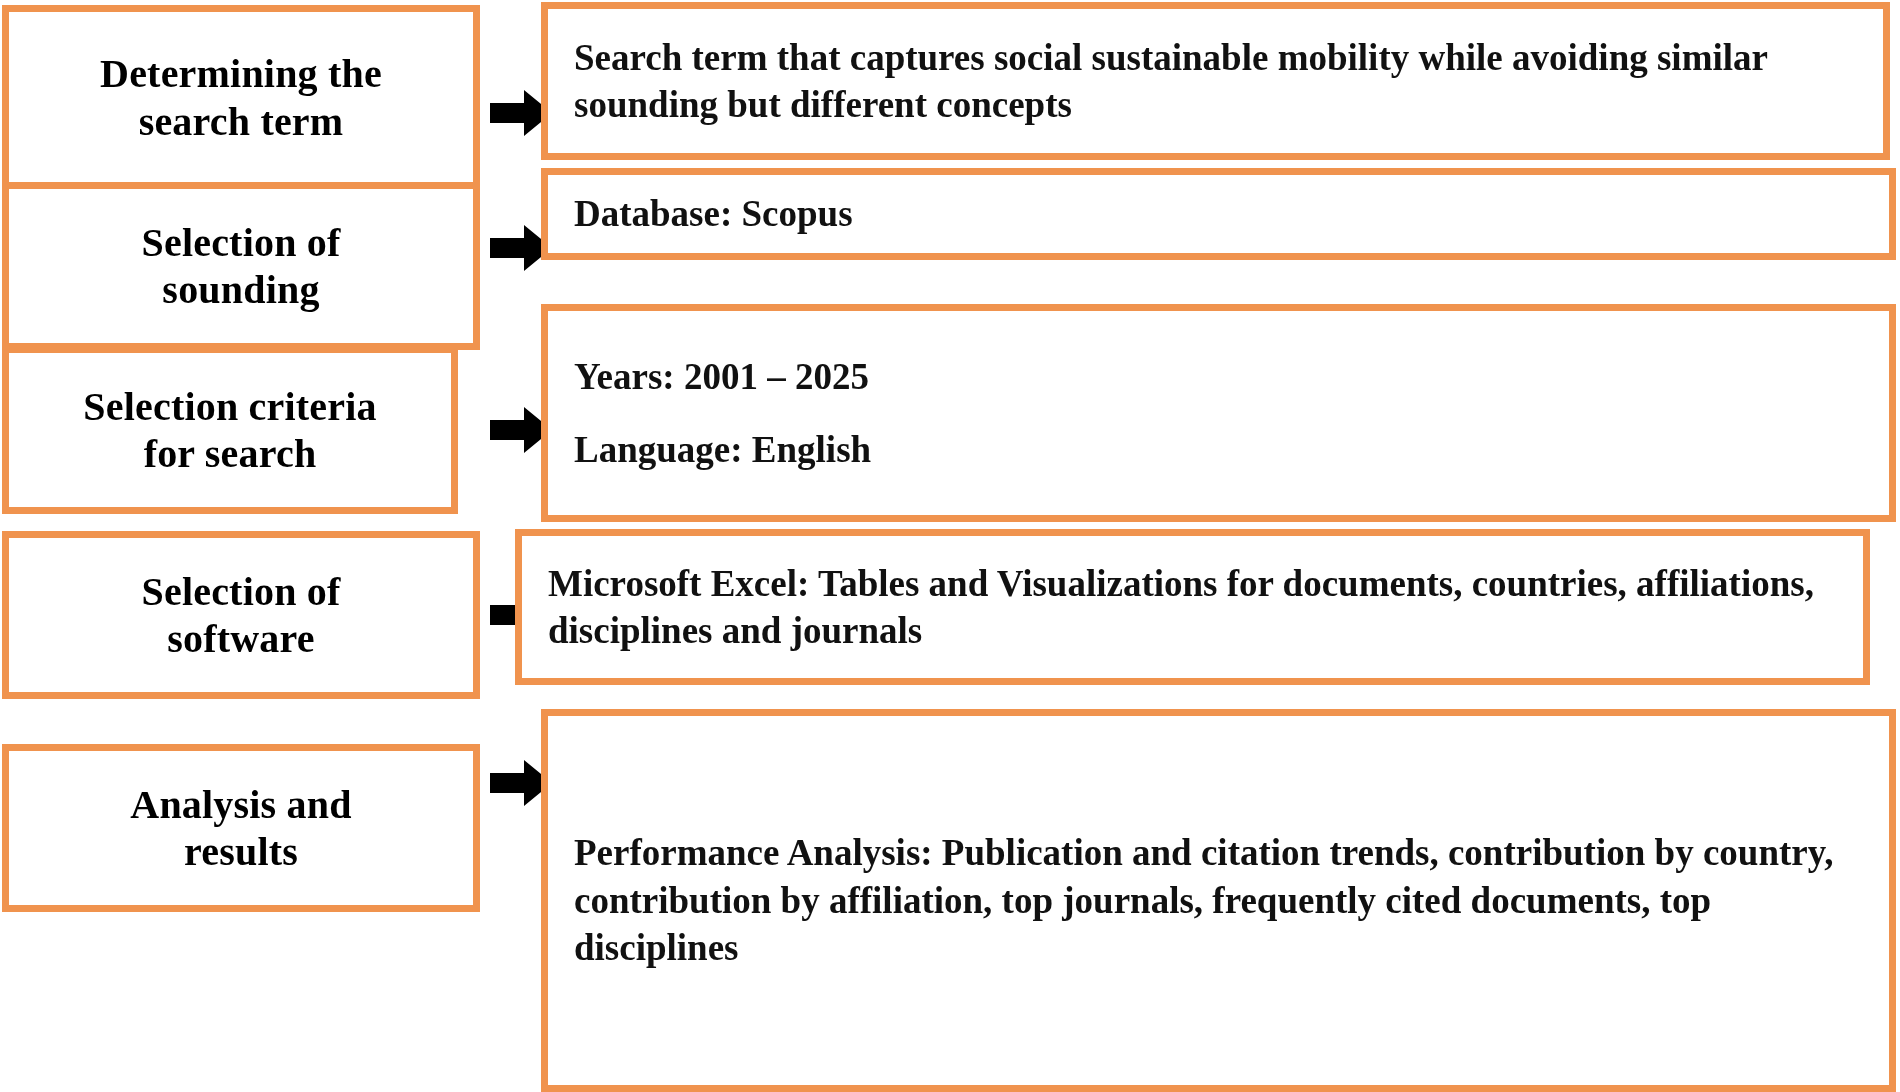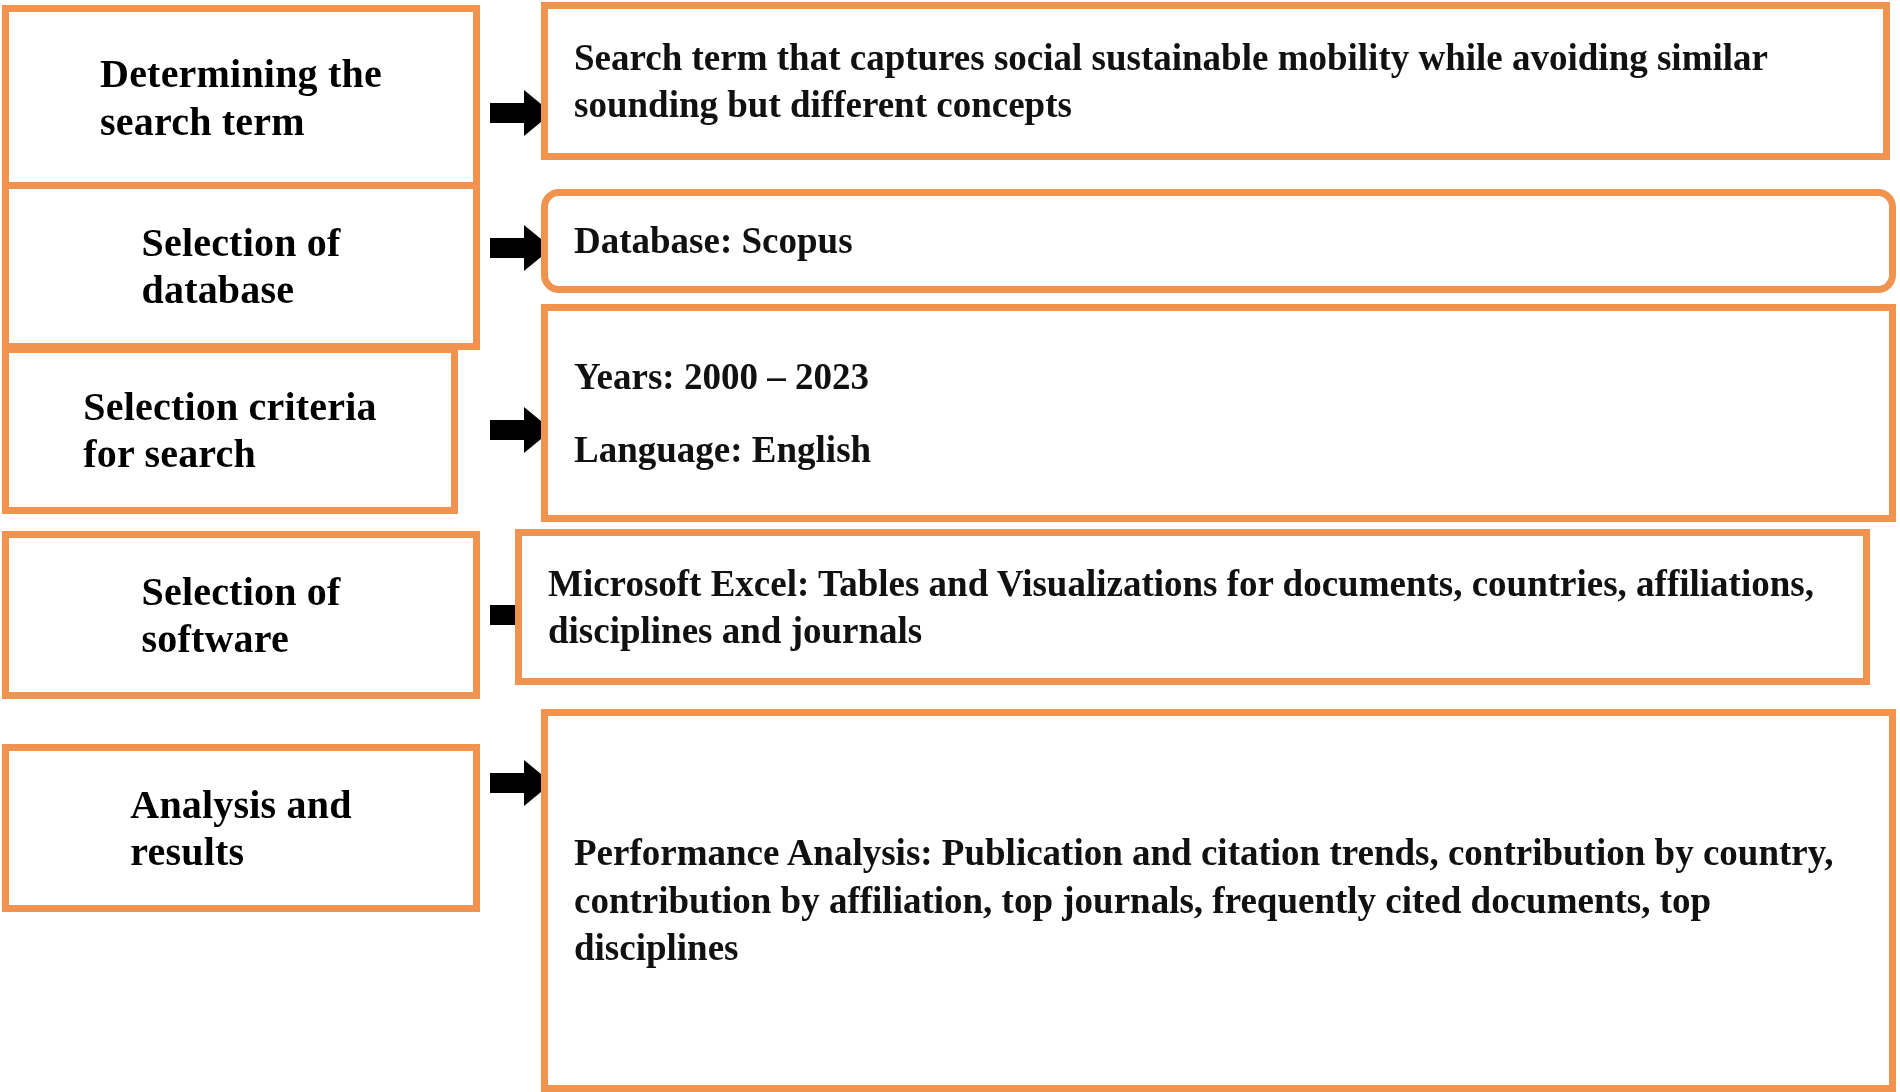--- a/index.html
+++ b/index.html
@@ -18,21 +18,21 @@
   .box {
     position: absolute;
     box-sizing: border-box;
     border: 7px solid #F0934E;
     background: #ffffff;
   }
   .stage-box {
     display: flex;
     align-items: center;
     justify-content: center;
-    text-align: left;
+    text-align: center;
     font-family: Liberation Serif, serif;
   }
   .stage-label {
     font-weight: bold;
     font-size: 40px;
     line-height: 1.18;
     color: #000000;
     letter-spacing: 0.2px;
     padding: 0 10px;
   }
@@ -81,52 +81,52 @@
 
   <div class="box detail-box" style="left:541px; top:2px; width:1349px; height:158px;">
     <div class="detail-text">
       <p>Search term that captures social sustainable mobility while avoiding similar sounding but different concepts</p>
     </div>
   </div>
 
   <div class="box stage-box" style="left:2px; top:182px; width:478px; height:168px;">
     <div class="stage-label">
       <span>Selection of</span><br>
-      <span>database</span>
+      <span>sounding</span>
     </div>
   </div>
 
   <div class="arrow" style="left:490px; top:225px;">
     <svg viewBox="0 0 62 46" preserveAspectRatio="none" aria-hidden="true">
       <polygon points="0,13 34,13 34,0 62,23 34,46 34,33 0,33" fill="#000000"></polygon>
     </svg>
   </div>
 
-  <div class="box detail-box" style="left:541px; top:189px; width:1355px; height:104px;border-radius:18px;">
+  <div class="box detail-box" style="left:541px; top:168px; width:1355px; height:92px;">
     <div class="detail-text">
       <p>Database: Scopus</p>
     </div>
   </div>
 
   <div class="box stage-box" style="left:2px; top:346px; width:456px; height:168px;">
     <div class="stage-label">
       <span>Selection criteria</span><br>
       <span>for search</span>
     </div>
   </div>
 
   <div class="arrow" style="left:490px; top:407px;">
     <svg viewBox="0 0 62 46" preserveAspectRatio="none" aria-hidden="true">
       <polygon points="0,13 34,13 34,0 62,23 34,46 34,33 0,33" fill="#000000"></polygon>
     </svg>
   </div>
 
   <div class="box detail-box" style="left:541px; top:304px; width:1355px; height:218px;">
     <div class="detail-text">
-      <p>Years: 2000 – 2023</p>
+      <p>Years: 2001 – 2025</p>
       <p class="gap">Language: English</p>
     </div>
   </div>
 
   <div class="box stage-box" style="left:2px; top:531px; width:478px; height:168px;">
     <div class="stage-label">
       <span>Selection of</span><br>
       <span>software</span>
     </div>
   </div>

